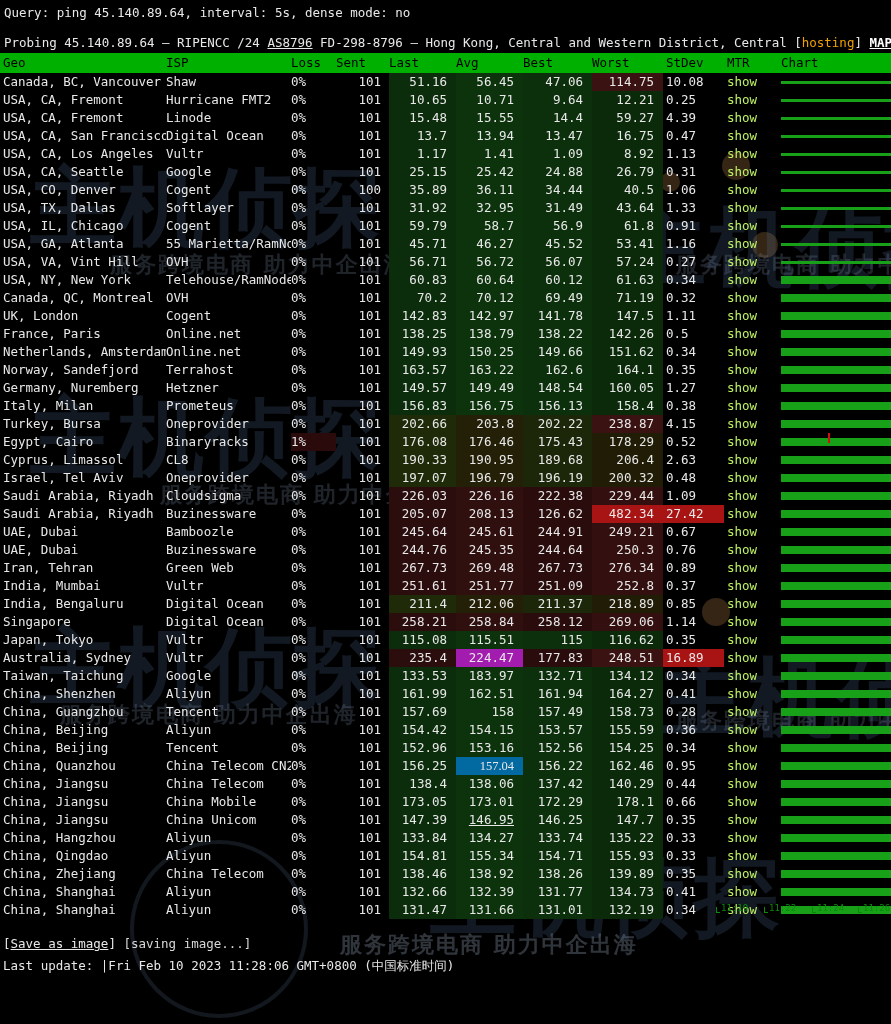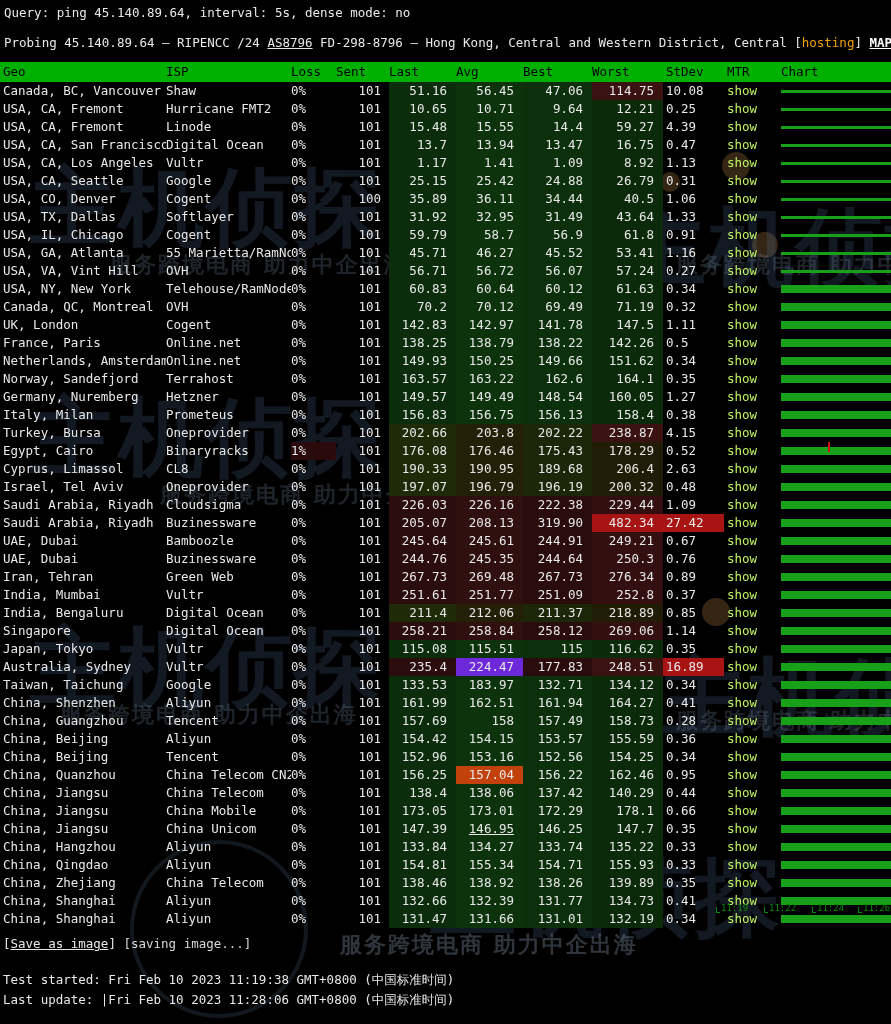--- a/index.html
+++ b/index.html
@@ -56,21 +56,21 @@
   .line-probe { line-height: 18px; margin-top: 12px; white-space: nowrap; }
   .as-link { text-decoration: underline; color: #e8e8e8; }
   .host-tag { color: #f0a000; }
   .bracket { color: #e8e8e8; }
   .map-link { text-decoration: underline; color: #ffffff; font-weight: bold; }
 
   
   #tablewrap {
     position: relative;
     z-index: 10;
-    margin-top: 10px;
+    margin-top: 1px;
   }
   table.ping {
     border-collapse: collapse;
     width: 891px;
     table-layout: fixed;
     font-size: 12.5px;
   }
   table.ping th {
     background: #00b000;
     color: #000000;
@@ -629,21 +629,21 @@
             </div>
           </td>
         </tr>
         <tr>
           <td class="c-geo">Saudi Arabia, Riyadh</td>
           <td class="c-isp">Buzinessware</td>
           <td class="c-loss">0%</td>
           <td class="c-sent">101</td>
           <td class="c-last" style="background:#2c0d0d;">205.07</td>
           <td class="c-avg" style="background:#300f0f;">208.13</td>
-          <td class="c-best" style="background:#2a0c0c;">319.90</td>
+          <td class="c-best" style="background:#2a0c0c;">126.62</td>
           <td class="c-worst" style="background:#a81414;">482.34</td>
           <td class="c-stdev" style="background:#a81414;">27.42</td>
           <td class="c-mtr"><span class="mtr-show">show</span></td>
           <td class="c-chart">
             <div class="chartcell">
               <div class="spark" style="height: 8px; top: 5px; background: rgb(24, 160, 24);"></div>
             </div>
           </td>
         </tr>
         <tr>
@@ -764,21 +764,21 @@
               <div class="spark" style="height: 8px; top: 5px; background: rgb(24, 160, 24);"></div>
             </div>
           </td>
         </tr>
         <tr>
           <td class="c-geo">Australia, Sydney</td>
           <td class="c-isp">Vultr</td>
           <td class="c-loss">0%</td>
           <td class="c-sent">101</td>
           <td class="c-last" style="background:#2c0d0d;">235.4</td>
-          <td class="c-avg" style="background:#6d28d9;text-align:right;">224.47</td>
+          <td class="c-avg" style="background:#a21caf;text-align:right;">224.47</td>
           <td class="c-best" style="background:#2a0c0c;">177.83</td>
           <td class="c-worst" style="background:#3a1212;">248.51</td>
           <td class="c-stdev" style="background:#a81414;">16.89</td>
           <td class="c-mtr"><span class="mtr-show">show</span></td>
           <td class="c-chart">
             <div class="chartcell">
               <div class="spark" style="height: 8px; top: 5px; background: rgb(24, 160, 24);"></div>
             </div>
           </td>
         </tr>
@@ -866,21 +866,21 @@
               <div class="spark" style="height: 8px; top: 5px; background: rgb(24, 160, 24);"></div>
             </div>
           </td>
         </tr>
         <tr>
           <td class="c-geo">China, Quanzhou</td>
           <td class="c-isp">China Telecom CN2</td>
           <td class="c-loss">0%</td>
           <td class="c-sent">101</td>
           <td class="c-last" style="background:#0b2d0b;">156.25</td>
-          <td class="c-avg" style="background:#c2410c;">157.04</td>
+          <td class="c-avg" style="background:#0369a1;font-family:Liberation Serif, serif;">157.04</td>
           <td class="c-best" style="background:#0c300c;">156.22</td>
           <td class="c-worst" style="background:#0a2a0a;">162.46</td>
           <td class="c-stdev" style="background:transparent;">0.95</td>
           <td class="c-mtr"><span class="mtr-show">show</span></td>
           <td class="c-chart">
             <div class="chartcell">
               <div class="spark" style="height: 8px; top: 5px; background: rgb(24, 160, 24);"></div>
             </div>
           </td>
         </tr>
@@ -1029,15 +1029,14 @@
     <div class="tick" style="left: 48px;"><span class="corner"></span><span>11:22</span></div>
     <div class="tick" style="left: 96px;"><span class="corner"></span><span>11:24</span></div>
     <div class="tick" style="left: 142px;"><span class="corner"></span><span>11:26</span></div>
   </div>
 
 <div id="footer">
   <div class="footrow">
     <span class="saveas"><span>[</span><u>Save as image</u><span>]</span></span>
     <span class="savingtxt">[saving image...]</span>
   </div>
-  <div class="tstamp" style="margin-top:14px;">Test started: Fri Feb 10 2023 11:19:38 GMT+0800 (中国标准时间)</div>
   <div class="tstamp">Last update: |Fri Feb 10 2023 11:28:06 GMT+0800 (中国标准时间)</div>
 </div>
 
 </body></html>

